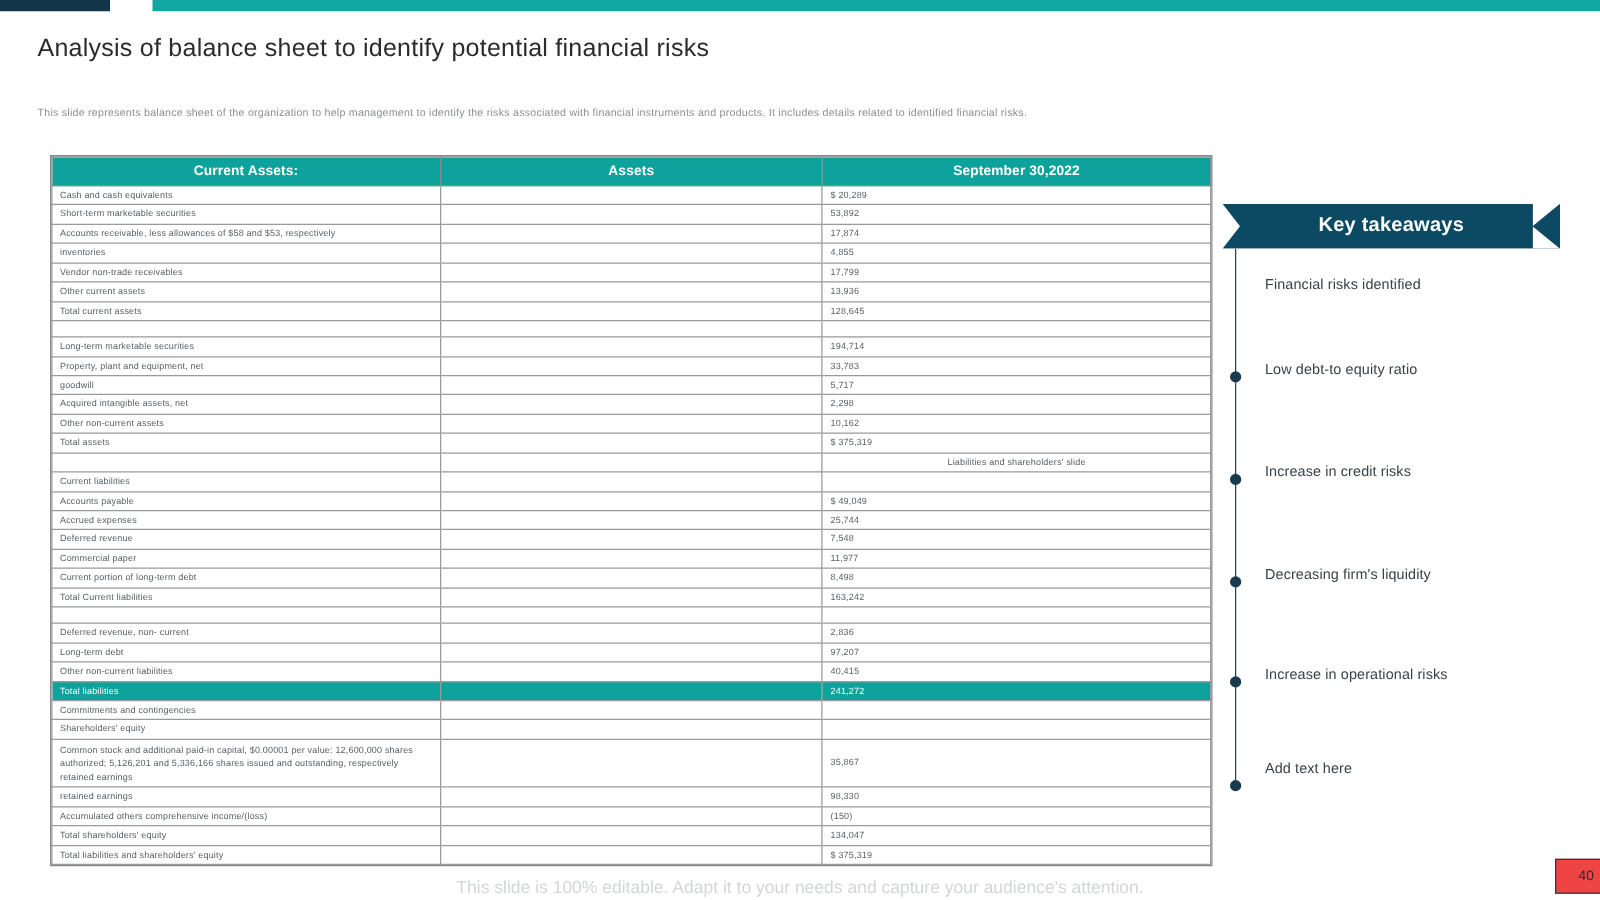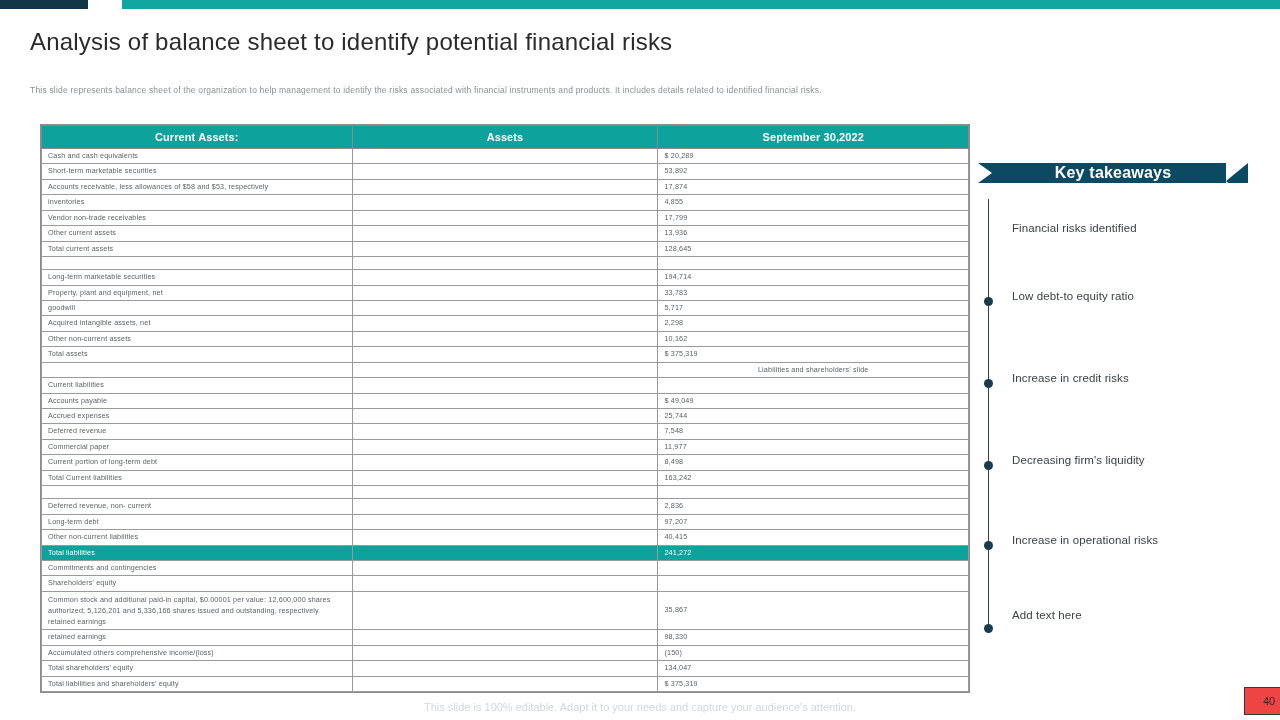--- a/index.html
+++ b/index.html
@@ -17,21 +17,21 @@
     background: #123647;
   }
   .topbar-teal {
     position: absolute; left: 122px; top: 0; width: 1158px; height: 9px;
     background: #11a6a0;
   }
 
   
   .title {
     position: absolute; left: 30px; top: 28px;
-    font-size: 24px; font-weight: 400; color: #2b2b2b;
+    font-size: 20px; font-weight: 400; color: #2b2b2b;
     letter-spacing: 0.2px; white-space: nowrap;
   }
   .subtitle {
     position: absolute; left: 30px; top: 85px; width: 1000px;
     font-size: 8.5px; color: #8b8f92; letter-spacing: 0.2px;
   }
 
   
   .table-wrap {
     position: absolute; left: 40px; top: 124px; width: 930px;
@@ -57,21 +57,21 @@
   table.bs td.center { text-align: center; }
   table.bs tr.blank td { height: 13px; }
   table.bs tr.hl td {
     background: #0da29c; color: #ffffff; margin-top: 44px;
   }
   table.bs tr.tall td { height: 36px; }
   table.bs tr.tall td.lbl { line-height: 1.55; }
 
   
   .kt-banner {
-    position: absolute; left: 978px; top: 163px; width: 270px; height: 20px;
+    position: absolute; left: 978px; top: 163px; width: 270px; height: 36px;
     background: #0c4a63; color: #ffffff;
     display: flex; align-items: center; justify-content: center;
     font-size: 16px; font-weight: bold; letter-spacing: .2px;
     clip-path: polygon(0 0, 100% 0, 100% 100%, 0 100%, 14px 50%);
   }
   .kt-banner-notch-right {
     position: absolute; left: 1226px; top: 163px;
     width: 22px; height: 36px; background: #ffffff;
     clip-path: polygon(0 0, 100% 0, 100% 100%, 0 100%, 100% 50%);
     transform: scaleX(-1);
@@ -86,21 +86,21 @@
     white-space: nowrap;
   }
   .kt-dot {
     position: absolute; left: 984px;
     width: 9px; height: 9px; border-radius: 50%; background: #183b4e;
   }
 
   
   .footer-note {
     position: absolute; left: 0; top: 701px; width: 1280px;
-    text-align: center; font-size: 11px; color: #d3d6d8;
+    text-align: center; font-size: 14px; color: #d3d6d8;
   }
   .page-badge {
     position: absolute; left: 1244px; top: 687px;
     width: 50px; height: 28px;
     border: 1px solid #2b3b45; background: #ef4444;
     display: flex; align-items: center; justify-content: center;
     font-size: 11px; color: #2b2b2b;
   }
 </style>
 </head>

